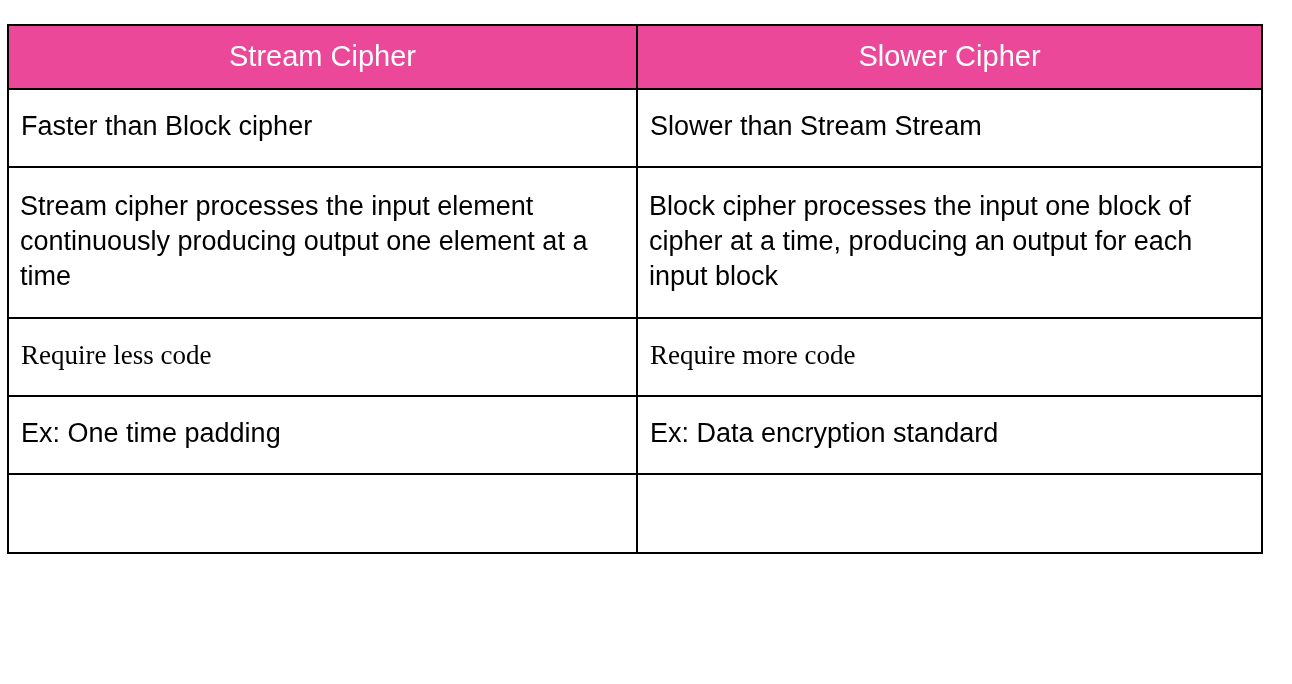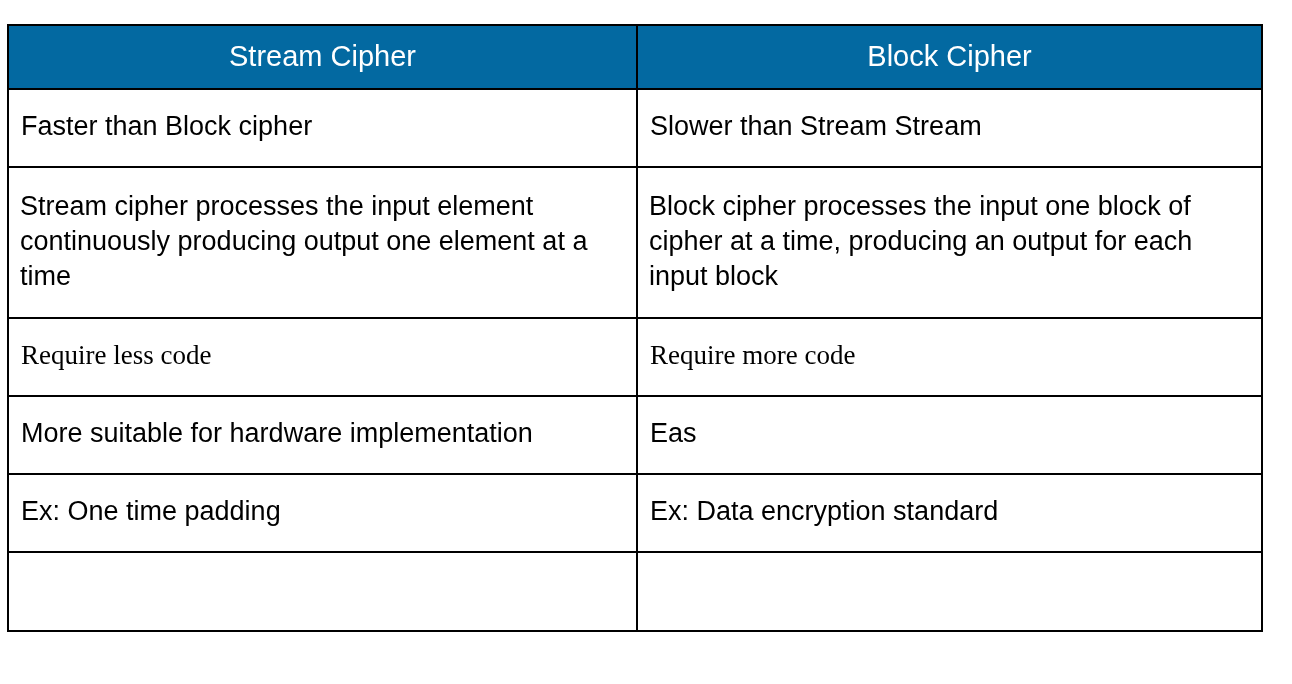--- a/index.html
+++ b/index.html
@@ -37,21 +37,21 @@
 
   .comparison-table th,
   .comparison-table td {
     border: 2px solid #000000;
     vertical-align: middle;
     text-align: left;
     padding: 6px 12px 8px 12px;
   }
 
   .comparison-table thead th {
-    background: #0369a1;
+    background: #ec4899;
     color: #ffffff;
     font-size: 29px;
     font-weight: 400;
     text-align: center;
     line-height: 1.15;
     height: 62px;
     padding: 0 0;
   }
 
   .comparison-table tbody td {
@@ -85,21 +85,21 @@
       <col class="col-left">
       <col class="col-right">
     </colgroup>
 
     <thead>
       <tr>
         <th>
           <span class="cell-text">Stream Cipher</span>
         </th>
         <th>
-          <span class="cell-text">Block Cipher</span>
+          <span class="cell-text">Slower Cipher</span>
         </th>
       </tr>
     </thead>
 
     <tbody>
       <tr data-row="1">
         <td>
           <span class="cell-text">Faster than Block cipher</span>
         </td>
         <td>
@@ -115,28 +115,20 @@
         </td>
       </tr>
       <tr data-row="3">
         <td>
           <span class="cell-text">Require less code</span>
         </td>
         <td>
           <span class="cell-text">Require more code</span>
         </td>
       </tr>
-      <tr data-row="4">
-        <td>
-          <span class="cell-text">More suitable for hardware implementation</span>
-        </td>
-        <td>
-          <span class="cell-text">Eas</span>
-        </td>
-      </tr>
       <tr data-row="5">
         <td>
           <span class="cell-text">Ex: One time padding</span>
         </td>
         <td>
           <span class="cell-text">Ex: Data encryption standard</span>
         </td>
       </tr>
       <tr data-row="6">
         <td>

